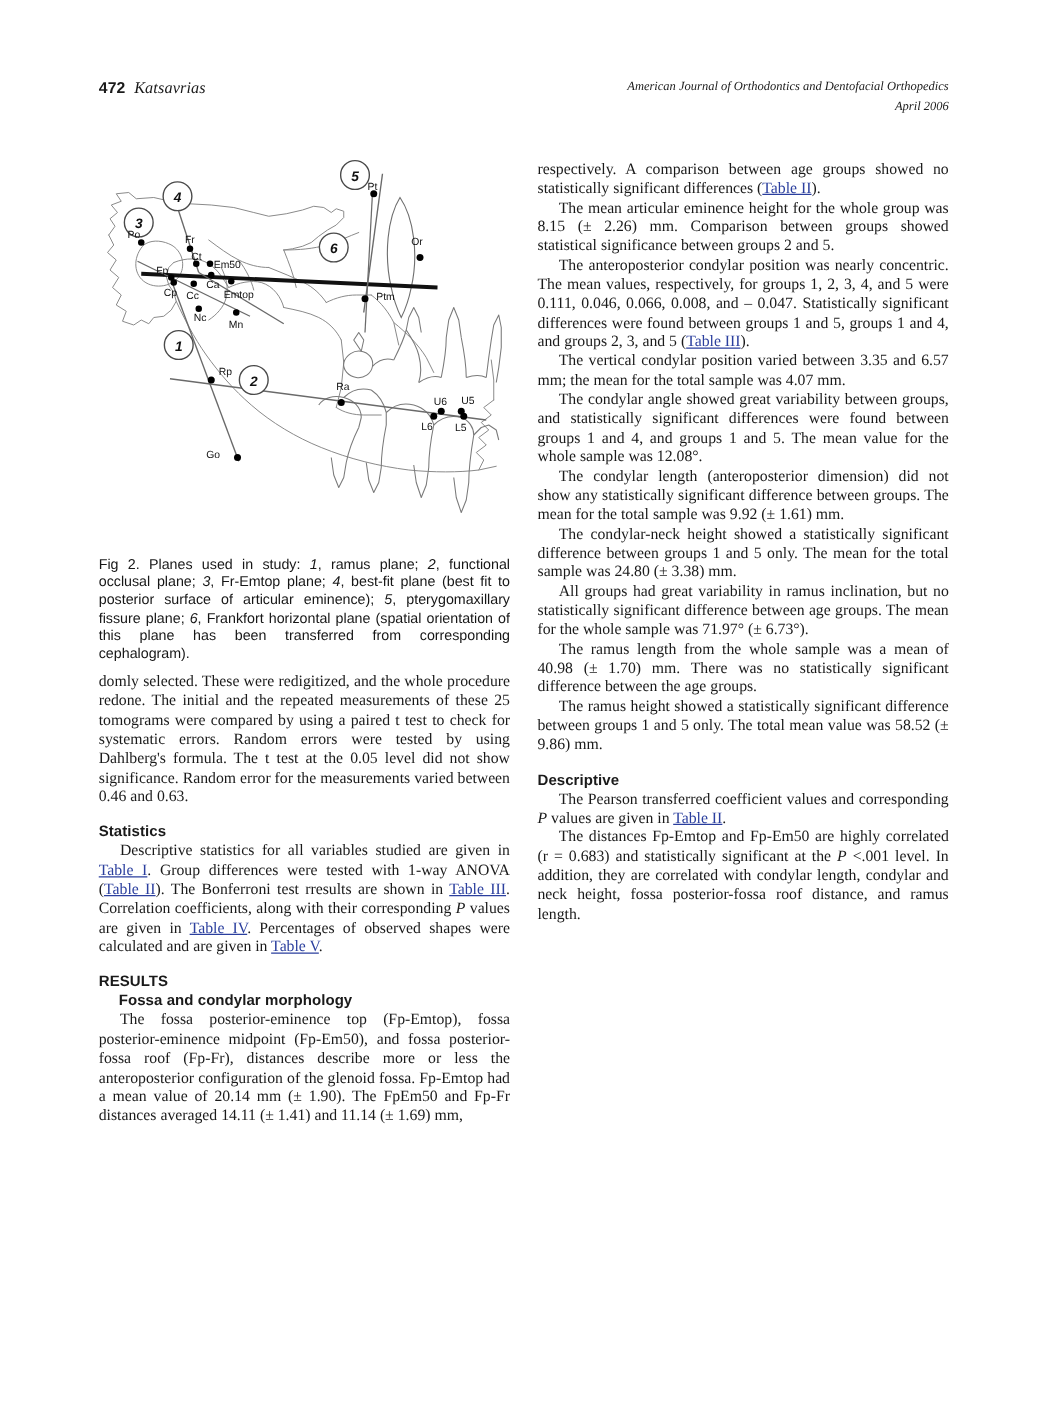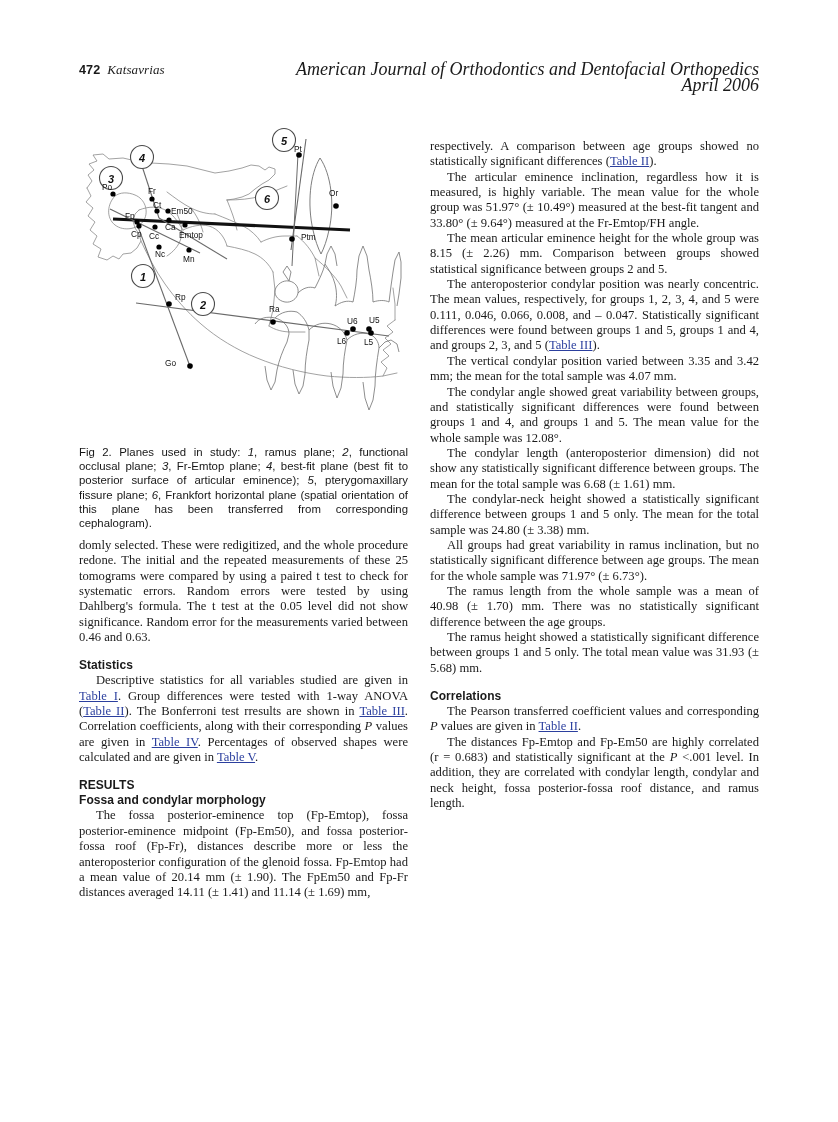--- a/index.html
+++ b/index.html
@@ -51,29 +51,29 @@
     font-family: "Liberation Serif", serif;
     font-size: 13px;
     margin-left: 7px;
   }
   .rh-right {
     position: absolute;
     right: 0;
     top: 0;
     text-align: right;
     font-style: italic;
-    font-size: 18px;
+    font-size: 10px;
     line-height: 15.5px;
     white-space: nowrap;
   }
 
   
   .col {
     position: absolute;
-    top: 139px;
+    top: 128px;
     width: 329px;
     font-size: 12.6px;
     line-height: 15.35px;
     text-align: justify;
   }
   .col-left  { left: 79px; }
   .col-right { left: 430px; }
 
   p.body {
     margin: 0;
@@ -90,21 +90,21 @@
     font-size: 12px;
     margin: 13px 0 1px 0;
     line-height: 14px;
     text-align: left;
     letter-spacing: 0.05px;
   }
   h3.subsec {
     font-family: "Liberation Sans", sans-serif;
     font-weight: bold;
     font-size: 12px;
-    margin: 1px 0 1px 0;
+    margin: 1px 0 1px 16px;
     line-height: 14px;
     text-align: left;
     letter-spacing: 0.05px;
   }
   .lnk { color: #2b3f9e; }
   .ital { font-style: italic; }
 
   
   .figure-block {
     position: absolute;
@@ -313,33 +313,32 @@
     <p class="body"><span>Descriptive statistics for all variables studied are given in </span><a class="lnk" href="#">Table I</a><span>. Group differences were tested with 1-way ANOVA (</span><a class="lnk" href="#">Table II</a><span>). The Bonferroni test rresults are shown in </span><a class="lnk" href="#">Table III</a><span>. Correlation coefficients, along with their corresponding </span><span class="ital">P</span><span> values are given in </span><a class="lnk" href="#">Table IV</a><span>. Percentages of observed shapes were calculated and are given in </span><a class="lnk" href="#">Table V</a><span>.</span></p>
 
     <h2 class="sec">RESULTS</h2>
     <h3 class="subsec">Fossa and condylar morphology</h3>
     <p class="body">The fossa posterior-eminence top (Fp-Emtop), fossa posterior-eminence midpoint (Fp-Em50), and fossa posterior-fossa roof (Fp-Fr), distances describe more or less the anteroposterior configuration of the glenoid fossa. Fp-Emtop had a mean value of 20.14 mm (± 1.90). The FpEm50 and Fp-Fr distances averaged 14.11 (± 1.41) and 11.14 (± 1.69) mm,</p>
   </div>
 
   <div class="col col-right">
     <p class="body cont"><span>respectively. A comparison between age groups showed no statistically significant differences (</span><a class="lnk" href="#">Table II</a><span>).</span></p>
 
-    <p class="body">The articular eminence inclination, regardless how it is measured, is highly variable. The mean value for the whole group was 51.97° (± 10.49°) measured at the best-fit tangent and 33.80° (± 9.64°) measured at the Fr-Emtop/FH angle.</p>
     <p class="body">The mean articular eminence height for the whole group was 8.15 (± 2.26) mm. Comparison between groups showed statistical significance between groups 2 and 5.</p>
 
     <p class="body"><span>The anteroposterior condylar position was nearly concentric. The mean values, respectively, for groups 1, 2, 3, 4, and 5 were 0.111, 0.046, 0.066, 0.008, and – 0.047. Statistically significant differences were found between groups 1 and 5, groups 1 and 4, and groups 2, 3, and 5 (</span><a class="lnk" href="#">Table III</a><span>).</span></p>
 
-    <p class="body">The vertical condylar position varied between 3.35 and 3.42 mm; the mean for the total sample was 4.07 mm.</p>
+    <p class="body">The vertical condylar position varied between 3.35 and 6.57 mm; the mean for the total sample was 4.07 mm.</p>
     <p class="body">The condylar angle showed great variability between groups, and statistically significant differences were found between groups 1 and 4, and groups 1 and 5. The mean value for the whole sample was 12.08°.</p>
-    <p class="body">The condylar length (anteroposterior dimension) did not show any statistically significant difference between groups. The mean for the total sample was 6.68 (± 1.61) mm.</p>
+    <p class="body">The condylar length (anteroposterior dimension) did not show any statistically significant difference between groups. The mean for the total sample was 9.92 (± 1.61) mm.</p>
     <p class="body">The condylar-neck height showed a statistically significant difference between groups 1 and 5 only. The mean for the total sample was 24.80 (± 3.38) mm.</p>
     <p class="body">All groups had great variability in ramus inclination, but no statistically significant difference between age groups. The mean for the whole sample was 71.97° (± 6.73°).</p>
     <p class="body">The ramus length from the whole sample was a mean of 40.98 (± 1.70) mm. There was no statistically significant difference between the age groups.</p>
-    <p class="body">The ramus height showed a statistically significant difference between groups 1 and 5 only. The total mean value was 31.93 (± 5.68) mm.</p>
-
-    <h2 class="sec">Correlations</h2>
+    <p class="body">The ramus height showed a statistically significant difference between groups 1 and 5 only. The total mean value was 58.52 (± 9.86) mm.</p>
+
+    <h2 class="sec">Descriptive</h2>
 
     <p class="body"><span>The Pearson transferred coefficient values and corresponding </span><span class="ital">P</span><span> values are given in </span><a class="lnk" href="#">Table II</a><span>.</span></p>
 
     <p class="body"><span>The distances Fp-Emtop and Fp-Em50 are highly correlated (r = 0.683) and statistically significant at the </span><span class="ital">P</span><span> &lt;.001 level. In addition, they are correlated with condylar length, condylar and neck height, fossa posterior-fossa roof distance, and ramus length.</span></p>
   </div>
 
 </div>
 
 </body></html>

